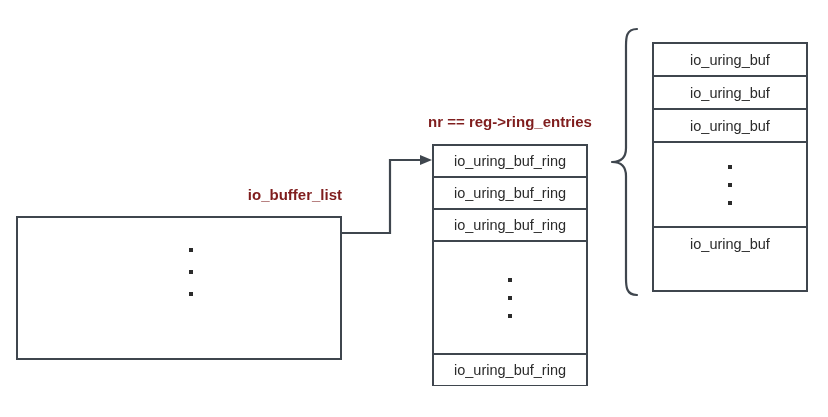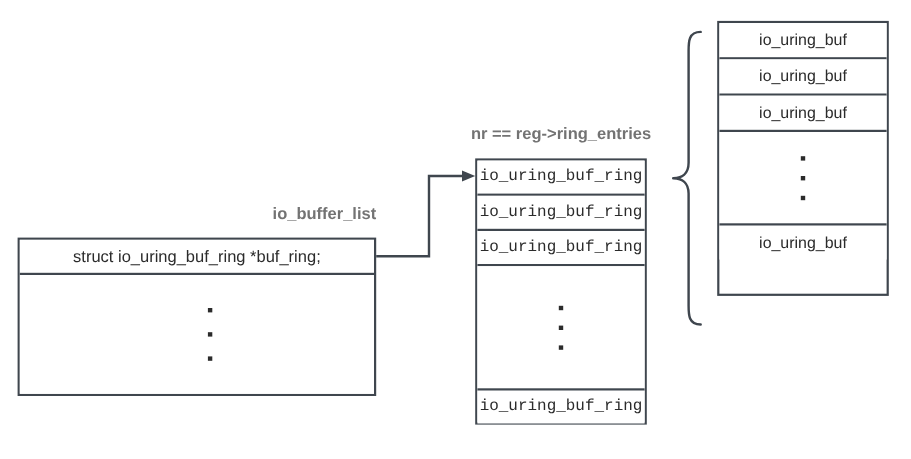--- a/index.html
+++ b/index.html
@@ -53,39 +53,38 @@
     height: 108px;
     position: relative;
   }
 
   
   #mid-box {
     left: 432px;
     top: 144px;
     width: 156px;
     height: 242px;
-    font-family: Liberation Mono, monospace;
   }
   #mid-box .row-field {
     height: 32px;
     font-size: 14.5px;
   }
   #mid-box .row-ellipsis {
     height: 113px;
     position: relative;
   }
   #mid-box .row-last {
     height: 30px;
     font-size: 14.5px;
   }
 
   
   #right-box {
     left: 652px;
-    top: 19px;
+    top: 42px;
     width: 156px;
     height: 250px;
   }
   #right-box .row-field {
     height: 33px;
     font-size: 14.5px;
   }
   #right-box .row-ellipsis {
     height: 85px;
     position: relative;
@@ -117,21 +116,21 @@
   #mid-box  .vdots span  { margin: 7px 0; }
   #right-box .vdots span { margin: 7px 0; }
   
   #left-box .vdots  { transform: translateX(12px); }
   #mid-box  .vdots  { transform: translateX(0px); }
   #right-box .vdots { transform: translateX(0px); }
 
   
   .caption {
     position: absolute;
-    color: #737373;
+    color: #7f1d1d;
     font-size: 15px;
     font-weight: bold;
     white-space: nowrap;
   }
   #caption-left {
     left: 16px;
     top: 186px;
     width: 326px;
     text-align: right;
   }
@@ -163,21 +162,20 @@
   }
 </style>
 </head>
 <body>
 
 <div id="diagram">
 
   <div class="caption" id="caption-left">io_buffer_list</div>
 
   <div class="struct-box" id="left-box">
-    <div class="row row-field sep">struct io_uring_buf_ring *buf_ring;</div>
     <div class="row row-ellipsis">
       <span class="vdots">
         <span></span>
           <span></span>
           <span></span>
       </span>
     </div>
   </div>
 
   <div class="caption" id="caption-mid">nr == reg-&gt;ring_entries</div>

